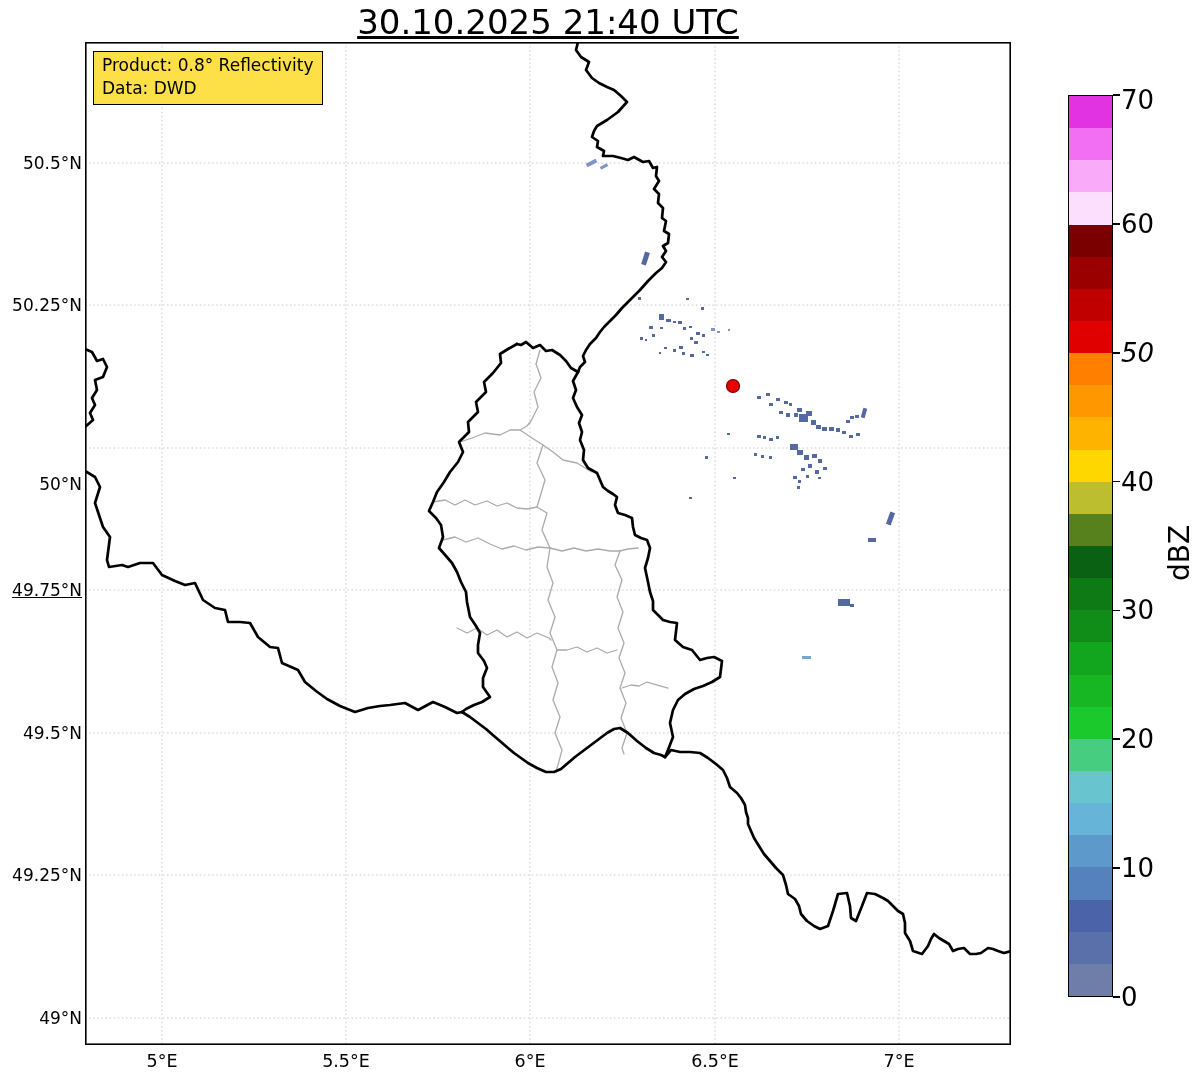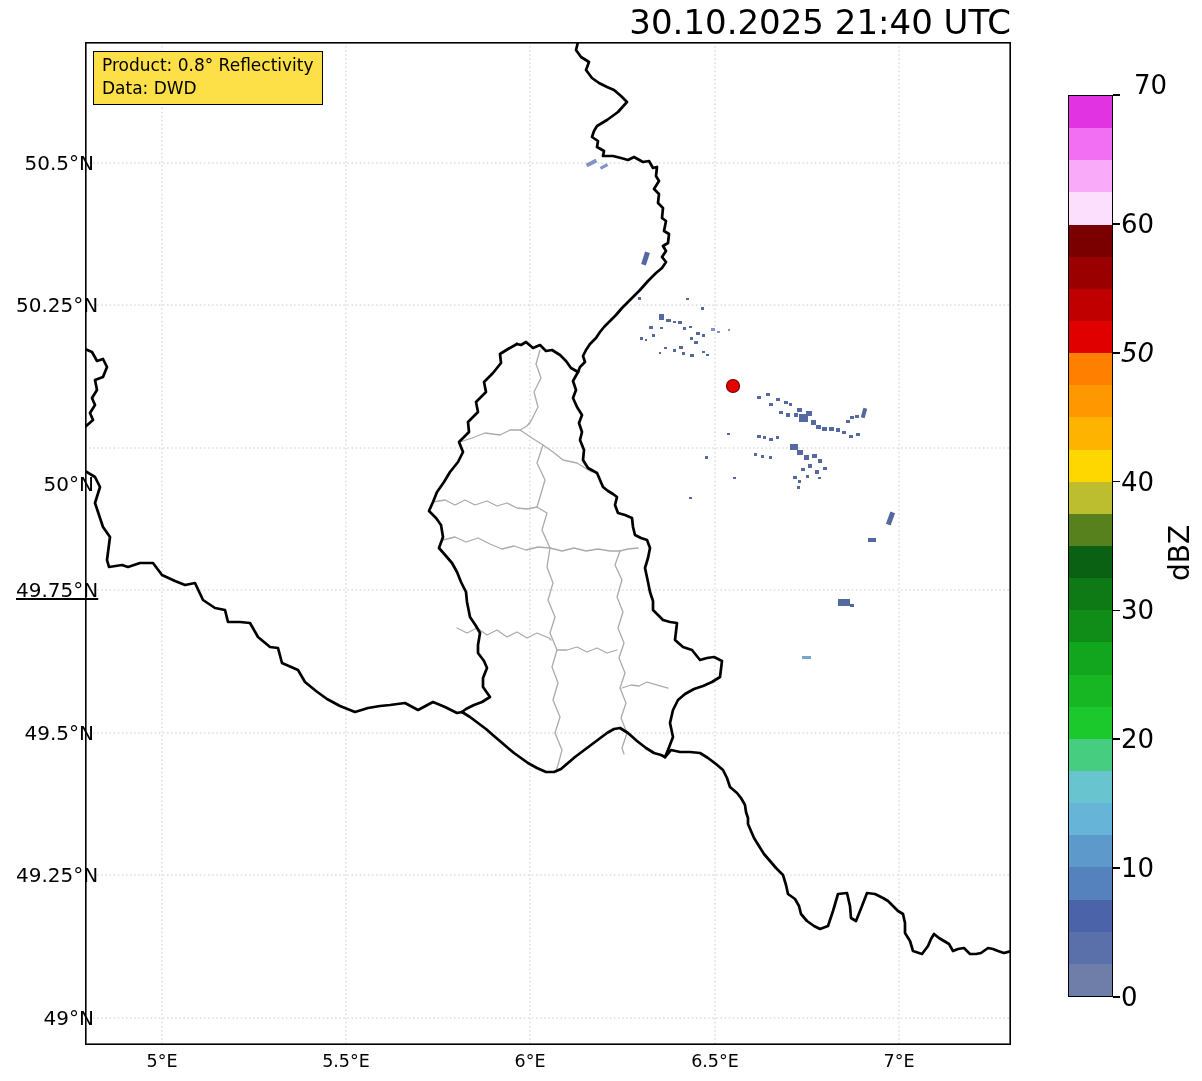--- a/index.html
+++ b/index.html
@@ -1,24 +1,24 @@
 <!DOCTYPE html>
 <html><head>
 <meta charset="utf-8">
 <style>
   html,body{margin:0;padding:0;background:#fff;}
   #stage{position:relative;width:1202px;height:1081px;background:#ffffff;
          font-family:"DejaVu Sans","Liberation Sans",sans-serif;overflow:hidden;}
-  .fig-title{position:absolute;left:85px;top:2px;width:926px;text-align:right;
-             font-size:34px;color:#000;white-space:nowrap;}
+  .fig-title{position:absolute;left:85px;top:2px;width:926px;text-align:center;
+             font-size:34px;color:#000;white-space:nowrap;text-decoration:underline;}
   #map-frame{position:absolute;left:85px;top:42px;width:926px;height:1003px;}
   #map-svg{position:absolute;left:0;top:0;}
   .info-box{position:absolute;left:8px;top:9px;background:#fde047;border:1.4px solid #000;
             padding:2px 8px 4px 8px;font-size:17px;line-height:23px;color:#000;z-index:5;}
-  .lat-label{position:absolute;left:16px;width:78px;text-align:right;font-size:20px;color:#000;
+  .lat-label{position:absolute;left:4px;width:78px;text-align:right;font-size:17px;color:#000;
              height:22px;line-height:22px;}
   .lon-label{position:absolute;width:90px;text-align:center;font-size:17.5px;color:#000;
              top:1050px;height:22px;line-height:22px;}
   #colorbar{position:absolute;left:1068px;top:95px;width:45px;height:902px;
             border:1.2px solid #000;box-sizing:border-box;display:flex;flex-direction:column;}
   .cb-seg{width:100%;flex:1 1 0;}
   .cb-tick{position:absolute;width:7px;height:1.6px;background:#000;left:1113px;}
   .cb-tick-label{position:absolute;left:1121px;width:60px;font-size:26px;color:#000;
                  height:32px;line-height:32px;text-align:left;}
   .cb-title{position:absolute;left:1179px;top:553px;transform:translate(-50%,-50%) rotate(-90deg);
@@ -215,16 +215,16 @@
       <div class="cb-tick-label" style="top: 723.286px;">20</div>
       <div class="cb-tick" style="top: 609.629px;"></div>
       <div class="cb-tick-label" style="top: 594.429px;">30</div>
       <div class="cb-tick" style="top: 480.771px;"></div>
       <div class="cb-tick-label" style="top: 465.571px;">40</div>
       <div class="cb-tick" style="top: 351.914px;"></div>
       <div class="cb-tick-label" style="top: 336.714px; font-style: italic;">50</div>
       <div class="cb-tick" style="top: 223.057px;"></div>
       <div class="cb-tick-label" style="top: 207.857px;">60</div>
       <div class="cb-tick" style="top: 94.2px;"></div>
-      <div class="cb-tick-label" style="top: 69px; margin-left: 13px;">70</div>
+      <div class="cb-tick-label" style="top: 84px;">70</div>
     </div>
   <div class="cb-title">dBZ</div>
 </div>
 
 </body></html>

